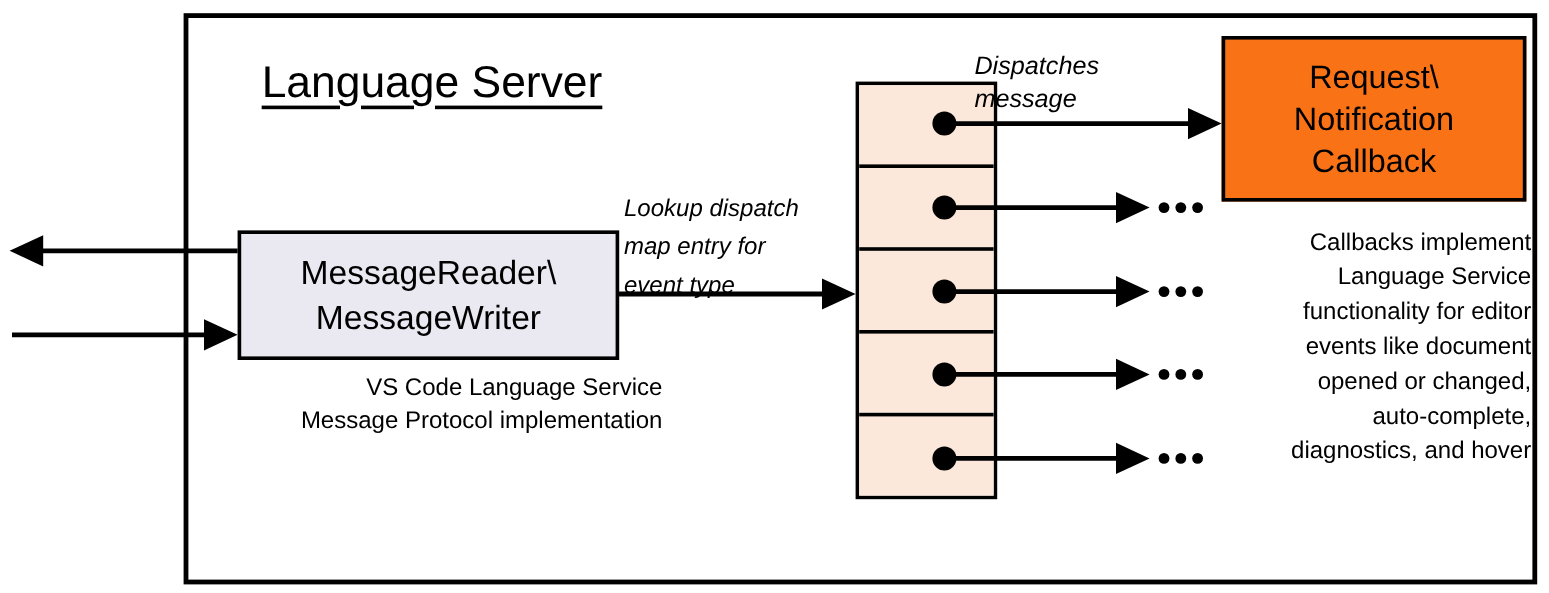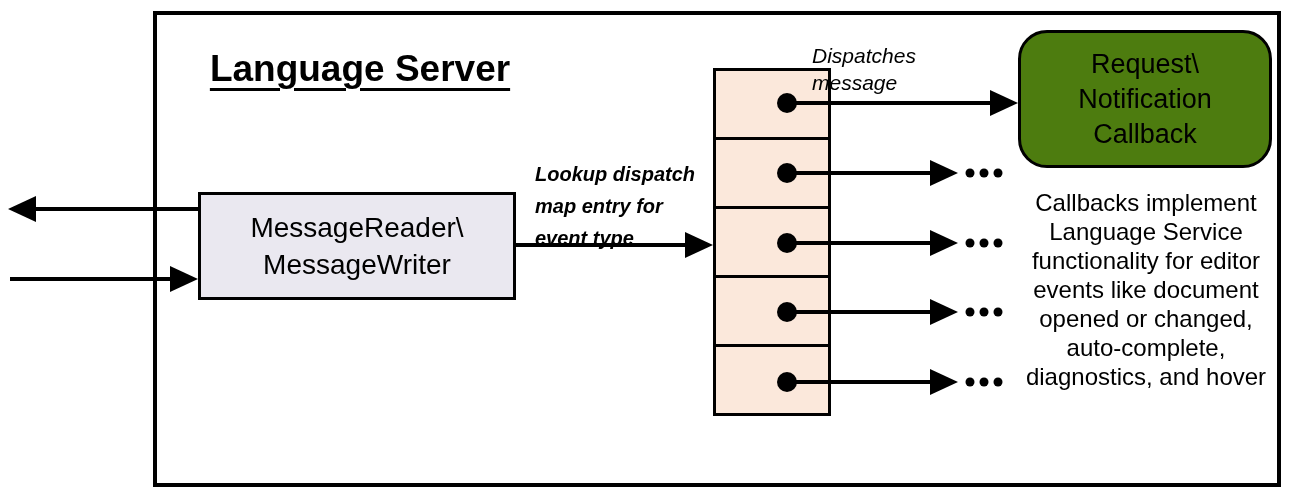--- a/index.html
+++ b/index.html
@@ -23,21 +23,20 @@
   }
   .title {
     position: absolute;
     left: 200px; top: 48px; width: 320px;
     text-align: center;
     font-size: 37px;
     text-decoration: underline;
     text-decoration-thickness: 3px;
     text-underline-offset: 7px;
     z-index: 4;
-    font-weight: bold;
   }
   .lines { white-space: pre-line; }
   .box {
     position: absolute;
     border: 3px solid #000;
     box-sizing: border-box;
     display: flex;
     align-items: center;
     justify-content: center;
     text-align: center;
@@ -57,35 +56,35 @@
     border: 3px solid #000;
     box-sizing: border-box;
     display: flex;
     flex-direction: column;
     z-index: 2;
   }
   .dm-cell { flex: 1; }
   .dm-cell + .dm-cell { border-top: 3px solid #000; }
   .caption {
     position: absolute;
-    text-align: center;
-    font-size: 24px;
+    text-align: right;
+    font-size: 20px;
     z-index: 4;
   }
   .reader-caption   { left: 192px;  top: 309px; width: 360px; line-height: 28px; }
   .dispatch-caption { left: 646px;  top: 426px; width: 260px; line-height: 26px; }
   .callback-caption { left: 1016px; top: 188px; width: 260px; line-height: 29px; }
   .elabel {
     position: absolute;
     text-align: left;
     font-style: italic;
     z-index: 4;
   }
   .json-rpc   { left: 17px;  top: 221px; width: 156px; font-size: 22px; line-height: 27px; }
-  .lookup     { left: 535px; top: 158px; width: 172px; font-size: 20px; line-height: 32px; font-weight: bold; }
+  .lookup     { left: 520px; top: 158px; width: 172px; font-size: 20px; line-height: 32px; }
   .dispatches { left: 812px; top: 42px;  width: 160px; font-size: 21px; line-height: 27px; }
   svg.wires {
     position: absolute;
     left: 0; top: 0;
     z-index: 3;
     pointer-events: none;
   }
   svg.wires line { stroke: #000; stroke-width: 4; }
   svg.wires polygon, svg.wires circle { fill: #000; stroke: none; }
 </style>
@@ -94,31 +93,33 @@
 
 <div class="canvas">
 
   <div class="outer-box"></div>
 
   <div class="title">Language Server</div>
 
   <div class="box reader lines" style="background-color: rgb(234, 232, 240);">MessageReader\
 MessageWriter</div>
 
+  <div class="caption reader-caption lines">VS Code Language Service
+Message Protocol implementation</div>
 
   <div class="dispatch-map">
       <div class="dm-cell" style="background-color: rgb(251, 232, 219);"></div>
       <div class="dm-cell" style="background-color: rgb(251, 232, 219);"></div>
       <div class="dm-cell" style="background-color: rgb(251, 232, 219);"></div>
       <div class="dm-cell" style="background-color: rgb(251, 232, 219);"></div>
       <div class="dm-cell" style="background-color: rgb(251, 232, 219);"></div>
     </div>
 
 
-  <div class="box callback lines" style="background-color: #4d7c0f; border-radius: 29px;">Request\
+  <div class="box callback lines" style="background-color: #f97316;">Request\
 Notification
 Callback</div>
 
   <div class="caption callback-caption lines">Callbacks implement
 Language Service
 functionality for editor
 events like document
 opened or changed,
 auto-complete,
 diagnostics, and hover</div>

